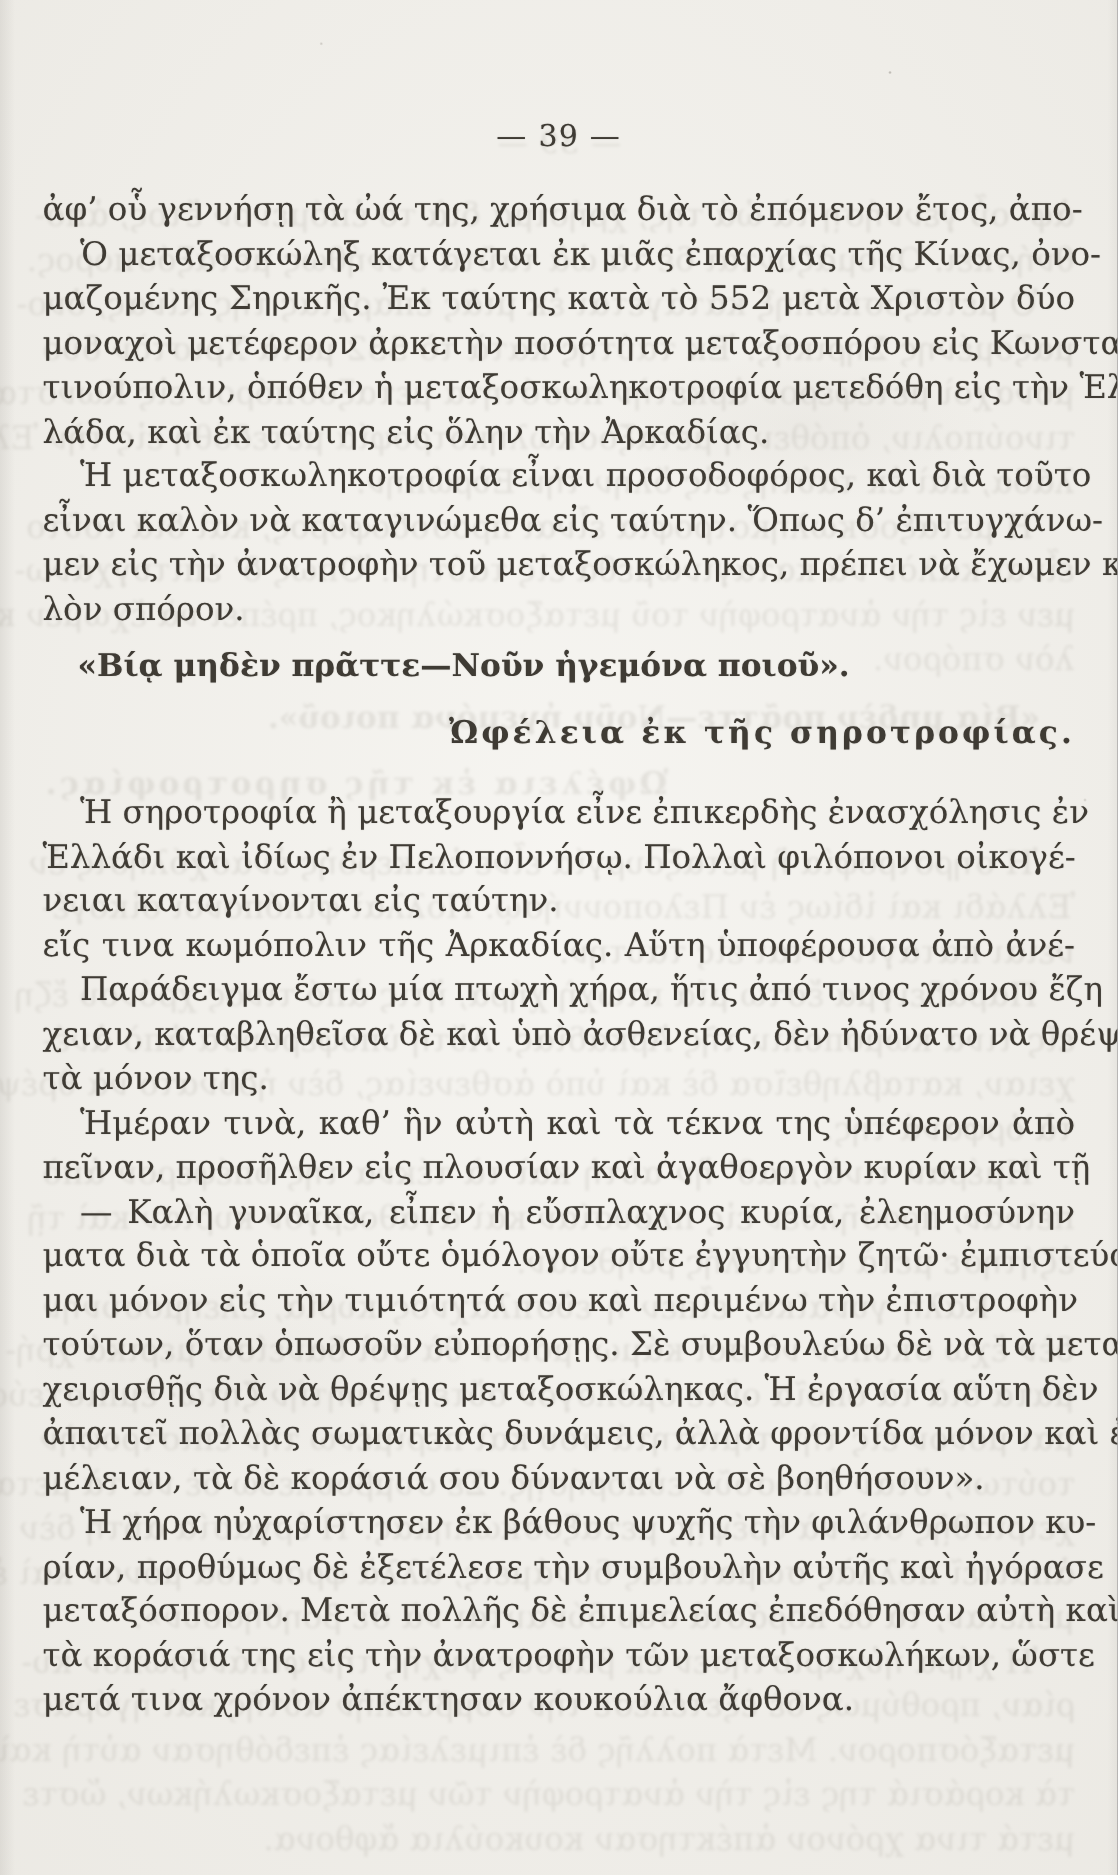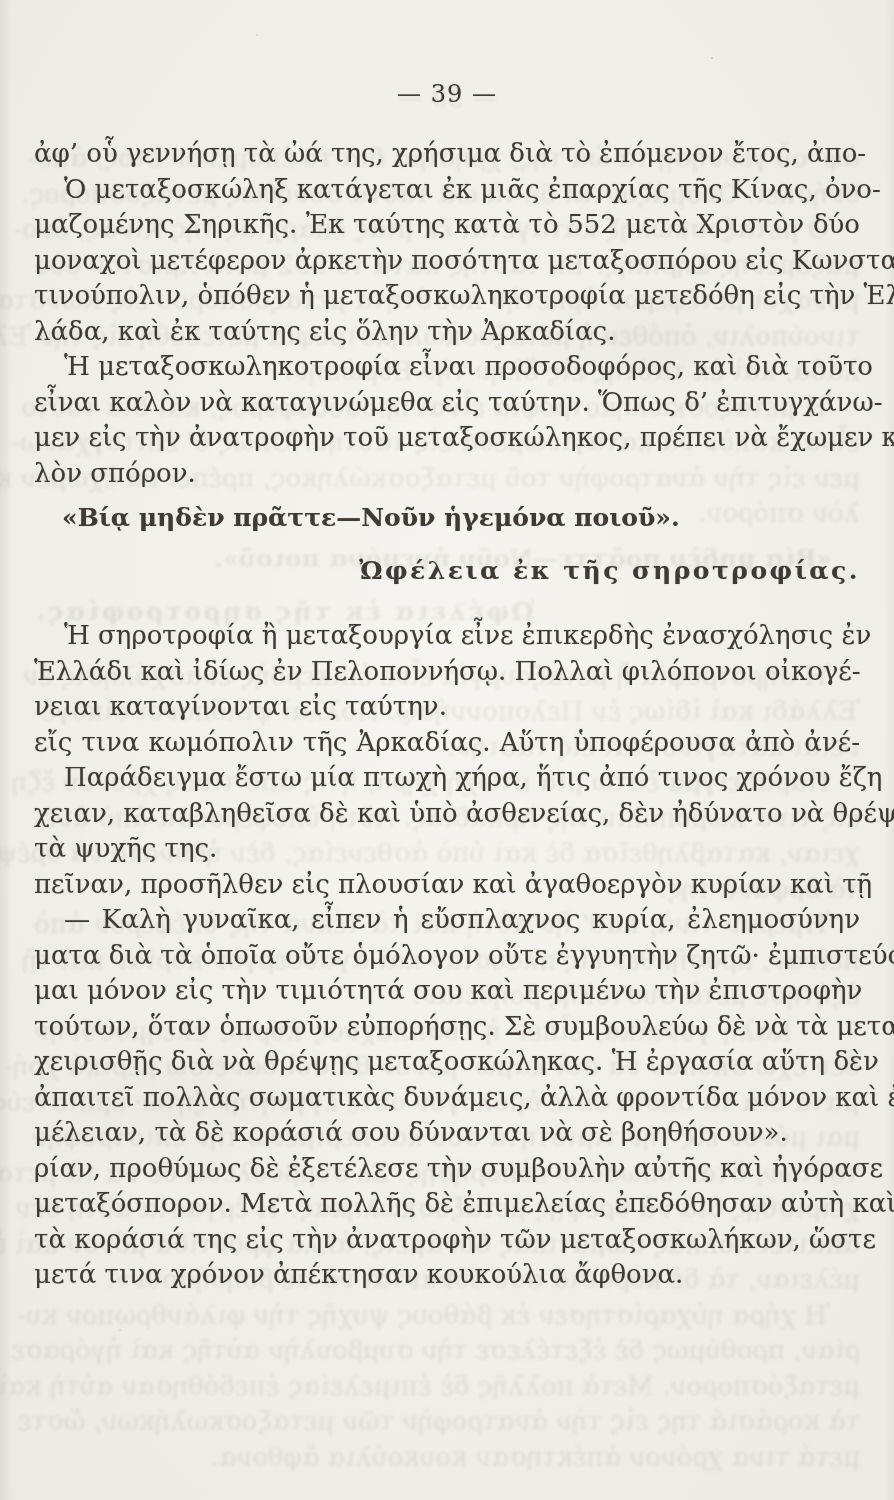--- a/index.html
+++ b/index.html
@@ -18,21 +18,21 @@
       radial-gradient(circle 2px at 120px 1330px, rgba(110,105,95,.22), rgba(110,105,95,0) 75%),
       radial-gradient(ellipse 220px 90px at 640px 340px, rgba(120,110,95,.05), rgba(120,110,95,0) 70%),
       radial-gradient(ellipse 260px 120px at 200px 1100px, rgba(120,110,95,.04), rgba(120,110,95,0) 70%),
       linear-gradient(to right, rgba(70,65,58,.09), rgba(70,65,58,0) 12px),
       linear-gradient(to left, rgba(70,65,58,.05), rgba(70,65,58,0) 8px),
       radial-gradient(ellipse 120% 120% at 50% 45%, rgba(255,255,255,.35), rgba(120,112,100,.09) 96%);
   }
   .page-content {
     position: absolute;
     left: 34px;
-    top: 80px;
+    top: 95px;
     width: 826px;
     color: #3f3b34;
     text-shadow: 0 0 1px rgba(63,59,52,.30);
   }
   .pagenum {
     text-align: center;
     font-size: 24px;
     letter-spacing: 1px;
     height: 30px;
     margin-bottom: 26px;
@@ -164,35 +164,37 @@
         <div class="heading">Ὠφέλεια ἐκ τῆς σηροτροφίας.</div>
         <div class="para">
           <div class="line indent">Ἡ σηροτροφία ἢ μεταξουργία εἶνε ἐπικερδὴς ἐνασχόλησις ἐν</div>
           <div class="line">Ἑλλάδι καὶ ἰδίως ἐν Πελοποννήσῳ. Πολλαὶ φιλόπονοι οἰκογέ-</div>
           <div class="line last">νειαι καταγίνονται εἰς ταύτην.</div>
         </div>
         <div class="para">
           <div class="line">εἴς τινα κωμόπολιν τῆς Ἀρκαδίας. Αὕτη ὑποφέρουσα ἀπὸ ἀνέ-</div>
           <div class="line indent">Παράδειγμα ἔστω μία πτωχὴ χήρα, ἥτις ἀπό τινος χρόνου ἔζη</div>
           <div class="line">χειαν, καταβληθεῖσα δὲ καὶ ὑπὸ ἀσθενείας, δὲν ἠδύνατο νὰ θρέψῃ</div>
-          <div class="line last">τὰ ψυχῆς της.</div>
-        </div>
-        <div class="para">
+          <div class="line last">τὰ μόνον της.</div>
+        </div>
+        <div class="para">
+          <div class="line indent">Ἡμέραν τινὰ, καθ’ ἣν αὐτὴ καὶ τὰ τέκνα της ὑπέφερον ἀπὸ</div>
           <div class="line">πεῖναν, προσῆλθεν εἰς πλουσίαν καὶ ἀγαθοεργὸν κυρίαν καὶ τῇ</div>
         </div>
         <div class="para">
           <div class="line indent">— Καλὴ γυναῖκα, εἶπεν ἡ εὔσπλαχνος κυρία, ἐλεημοσύνην</div>
           <div class="line">ματα διὰ τὰ ὁποῖα οὔτε ὁμόλογον οὔτε ἐγγυητὴν ζητῶ· ἐμπιστεύο-</div>
           <div class="line">μαι μόνον εἰς τὴν τιμιότητά σου καὶ περιμένω τὴν ἐπιστροφὴν</div>
           <div class="line">τούτων, ὅταν ὁπωσοῦν εὐπορήσῃς. Σὲ συμβουλεύω δὲ νὰ τὰ μετα-</div>
           <div class="line">χειρισθῇς διὰ νὰ θρέψῃς μεταξοσκώληκας. Ἡ ἐργασία αὕτη δὲν</div>
           <div class="line">ἀπαιτεῖ πολλὰς σωματικὰς δυνάμεις, ἀλλὰ φροντίδα μόνον καὶ ἐπι-</div>
           <div class="line last">μέλειαν, τὰ δὲ κοράσιά σου δύνανται νὰ σὲ βοηθήσουν».</div>
         </div>
         <div class="para">
+          <div class="line indent">Ἡ χήρα ηὐχαρίστησεν ἐκ βάθους ψυχῆς τὴν φιλάνθρωπον κυ-</div>
           <div class="line">ρίαν, προθύμως δὲ ἐξετέλεσε τὴν συμβουλὴν αὐτῆς καὶ ἠγόρασε</div>
           <div class="line">μεταξόσπορον. Μετὰ πολλῆς δὲ ἐπιμελείας ἐπεδόθησαν αὐτὴ καὶ</div>
           <div class="line">τὰ κοράσιά της εἰς τὴν ἀνατροφὴν τῶν μεταξοσκωλήκων, ὥστε</div>
           <div class="line last">μετά τινα χρόνον ἀπέκτησαν κουκούλια ἄφθονα.</div>
         </div>
       </div>
   </div>
 </div>
 
 </body></html>

